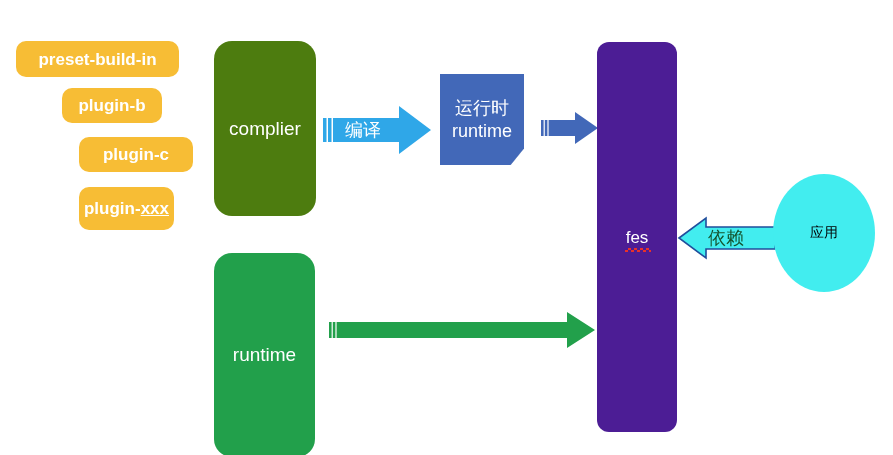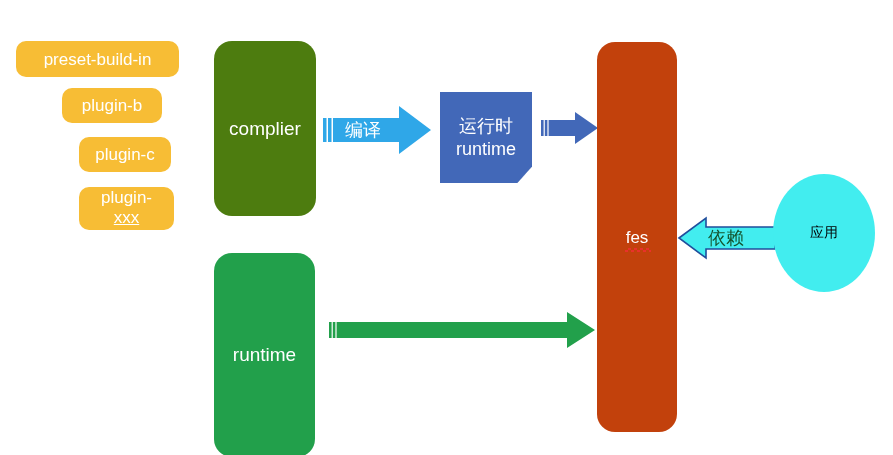--- a/index.html
+++ b/index.html
@@ -24,39 +24,39 @@
     position: absolute;
     background: #F7BD35;
     border-radius: 10px;
     color: #ffffff;
     display: flex;
     align-items: center;
     justify-content: center;
     text-align: center;
     font-size: 17px;
     line-height: 21px;
-    font-weight: 400;
+    font-weight: 700;
     padding: 2px 6px;
   }
   .chip .u { text-decoration: underline; }
 
   
   .block {
     position: absolute;
     border-radius: 18px;
     color: #ffffff;
     display: flex;
     align-items: center;
     justify-content: center;
     font-size: 19px;
     font-weight: 400;
   }
   .block.complier { background: #4d7c0f; }
   .block.runtime  { background: #22A04B; }
-  .block.fes      { background: #c2410c; border-radius: 18px; }
+  .block.fes      { background: #4c1d95; border-radius: 12px; }
 
   .fes-label {
     position: relative;
     font-size: 17px;
     color: #ffffff;
     line-height: 1;
   }
   .fes-label .squig {
     position: absolute;
     left: -1px; right: -3px; bottom: -6px;
@@ -122,25 +122,25 @@
 <div id="canvas">
 
   <div class="chip" style="left:16px; top:41px; width:163px; height:36px;">
     <span>preset-build-in</span>
   </div>
 
   <div class="chip" style="left:62px; top:88px; width:100px; height:35px;">
     <span>plugin-b</span>
   </div>
 
-  <div class="chip" style="left:79px; top:137px; width:92px; height:35px;">
+  <div class="chip" style="left:79px; top:137px; width:114px; height:35px;">
     <span>plugin-c</span>
   </div>
 
-  <div class="chip" style="left:79px; top:187px; width:95px; height:43px; flex-direction:column; line-height:20px;justify-content:flex-end;">
+  <div class="chip" style="left:79px; top:187px; width:95px; height:43px; flex-direction:row; line-height:20px;">
     <span>plugin-</span>
     <span class="u">xxx</span>
   </div>
 
   <div class="block complier" style="left:214px; top:41px; width:102px; height:175px;">
     <span>complier</span>
   </div>
 
   <div class="block runtime" style="left:214px; top:253px; width:101px; height:204px;">
     <span>runtime</span>
@@ -150,21 +150,21 @@
     <svg width="110" height="52" viewBox="0 0 110 52">
       <rect x="0" y="14" width="3.5" height="24" fill="#2FA7E8"></rect>
       <rect x="5" y="14" width="3.5" height="24" fill="#2FA7E8"></rect>
       <path d="M10,14 H76 V2 L108,26 L76,50 V38 H10 Z" fill="#2FA7E8"></path>
     </svg>
   </div>
   <div class="arrow-label light" style="left:333px; top:116px; width:60px; height:28px;">
     <span>编译</span>
   </div>
 
-  <div class="foldcard" style="left:440px; top:92px; width:92px; height:91px;">
+  <div class="foldcard" style="left:440px; top:74px; width:84px; height:91px;">
     <div style="position:relative; z-index:2;">
       <div>运行时</div>
       <div>runtime</div>
     </div>
     <span class="fold"></span>
   </div>
 
   <div class="arrow" style="left:541px; top:112px; width:58px; height:36px;">
     <svg width="58" height="36" viewBox="0 0 58 36">
       <rect x="0" y="8" width="2.6" height="16" fill="#4268B8"></rect>

